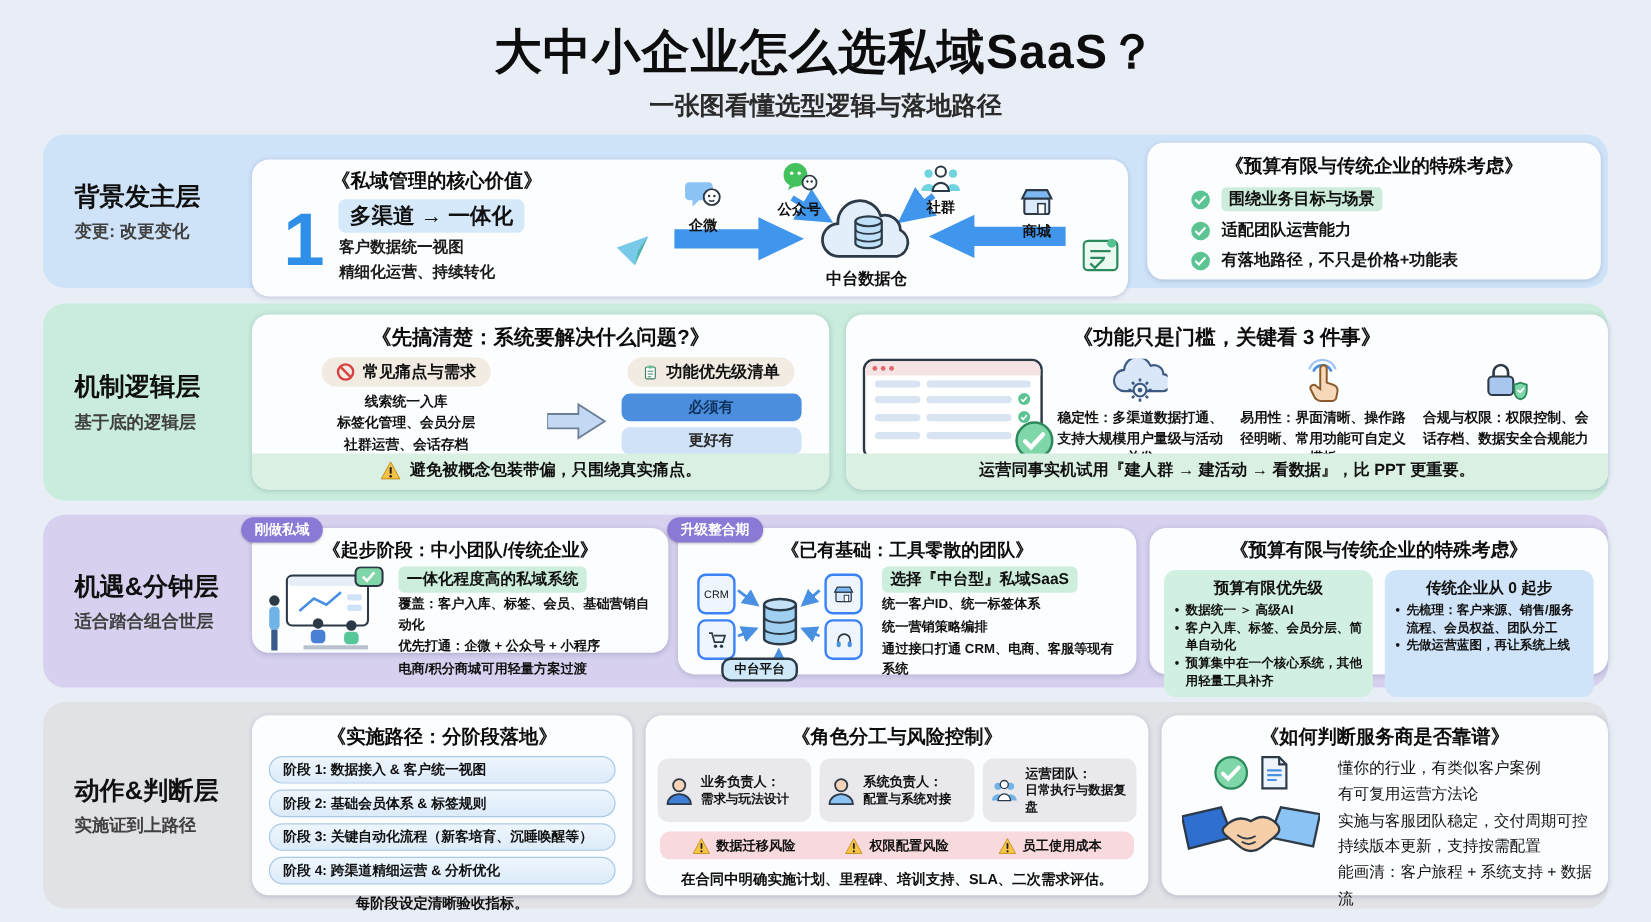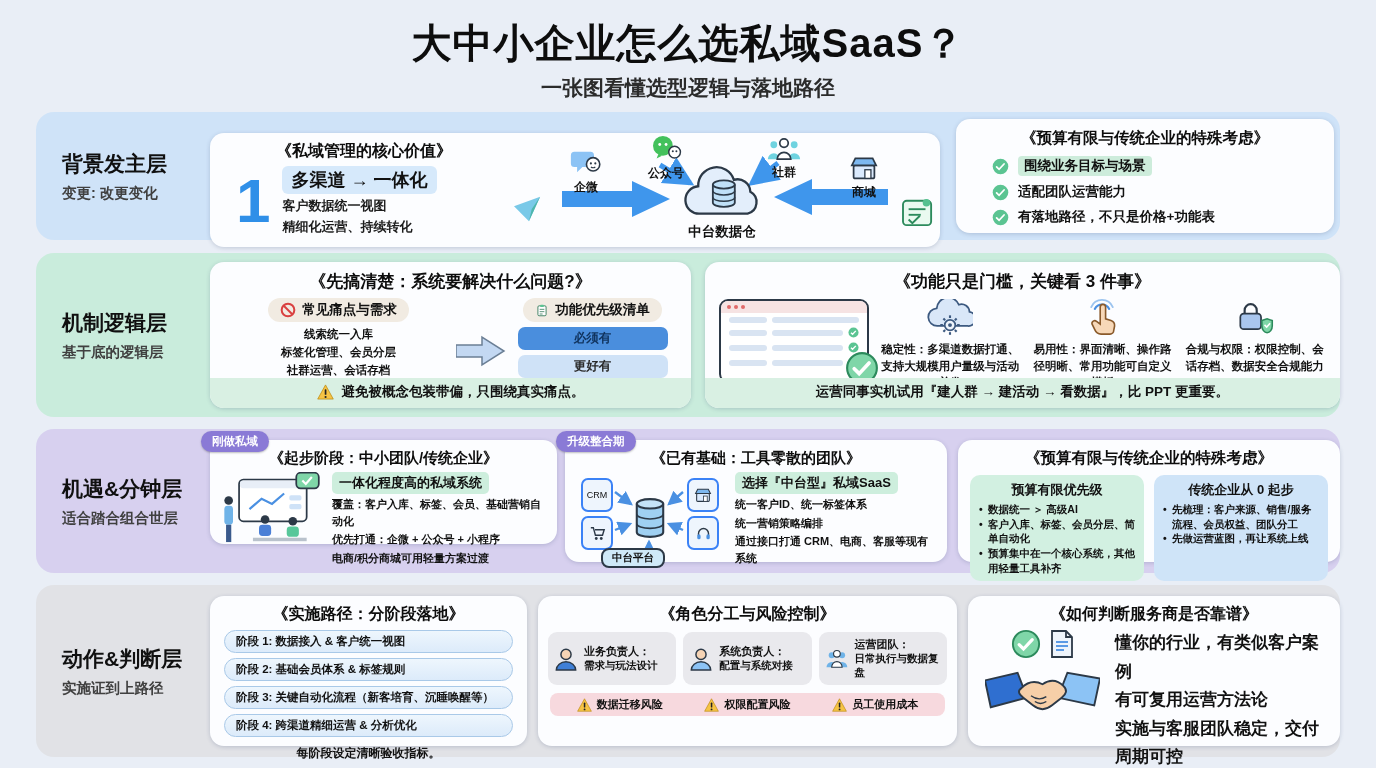--- a/index.html
+++ b/index.html
@@ -123,21 +123,21 @@
   .role-name { font-size:11px; font-weight:900; }
   .role-duty { font-size:10.5px; font-weight:700; }
   .risk-strip { margin:8px 12px 0; background:#f7d9de; border-radius:8px;
     display:flex; justify-content:space-around; padding:4px 6px; }
   .risk-item { display:flex; align-items:center; gap:5px; font-size:11px; font-weight:900; }
   .roles-foot { text-align:center; font-size:12px; font-weight:900; margin-top:9px; padding:0 8px; }
   .vendor-body { display:flex; gap:10px; padding:4px 8px 0 12px; align-items:flex-start; }
   .vendor-illus { width:125px; flex:0 0 125px; text-align:center; }
   .vendor-icons { display:flex; justify-content:center; gap:8px; align-items:center; }
   .vendor-lines { flex:1; }
-  .vendor-line { font-size:17px; font-weight:700; line-height:1.68; }
+  .vendor-line { font-size:13px; font-weight:400; line-height:1.68; }
 </style>
 </head>
 <body>
 
 <div class="page">
 
   <div class="main-title">大中小企业怎么选私域SaaS？</div>
   <div class="main-sub">一张图看懂选型逻辑与落地路径</div>
 
   <section class="band band-blue">
@@ -601,20 +601,21 @@
         </div>
         <div class="risk-item">
           <svg viewBox="0 0 24 22" width="15" height="14">
               <path d="M12 1 L23 21 H1 Z" fill="#f6c344" stroke="#b8860b" stroke-width="1"></path>
               <rect x="10.9" y="7" width="2.4" height="8" rx="1" fill="#222"></rect>
               <circle cx="12.1" cy="18" r="1.5" fill="#222"></circle>
             </svg>
           <span>员工使用成本</span>
         </div>
       </div>
+      <div class="roles-foot">在合同中明确实施计划、里程碑、培训支持、SLA、二次需求评估。</div>
     </div>
 
     <div class="card" style="left:932px; top:11px; width:372px; height:150px;">
       <div class="ctitle b4-title">《如何判断服务商是否靠谱》</div>
       <div class="vendor-body">
         <div class="vendor-illus">
           <div class="vendor-icons">
             <svg viewBox="0 0 24 24" width="30" height="30">
                 <circle cx="12" cy="12" r="10.5" fill="#7fd6a8" stroke="#2c8a5c" stroke-width="1.5"></circle>
                 <path d="M6.5 12.5l3.5 3.5 7-7.5" stroke="#fff" stroke-width="2.6" fill="none" stroke-linecap="round"></path>

